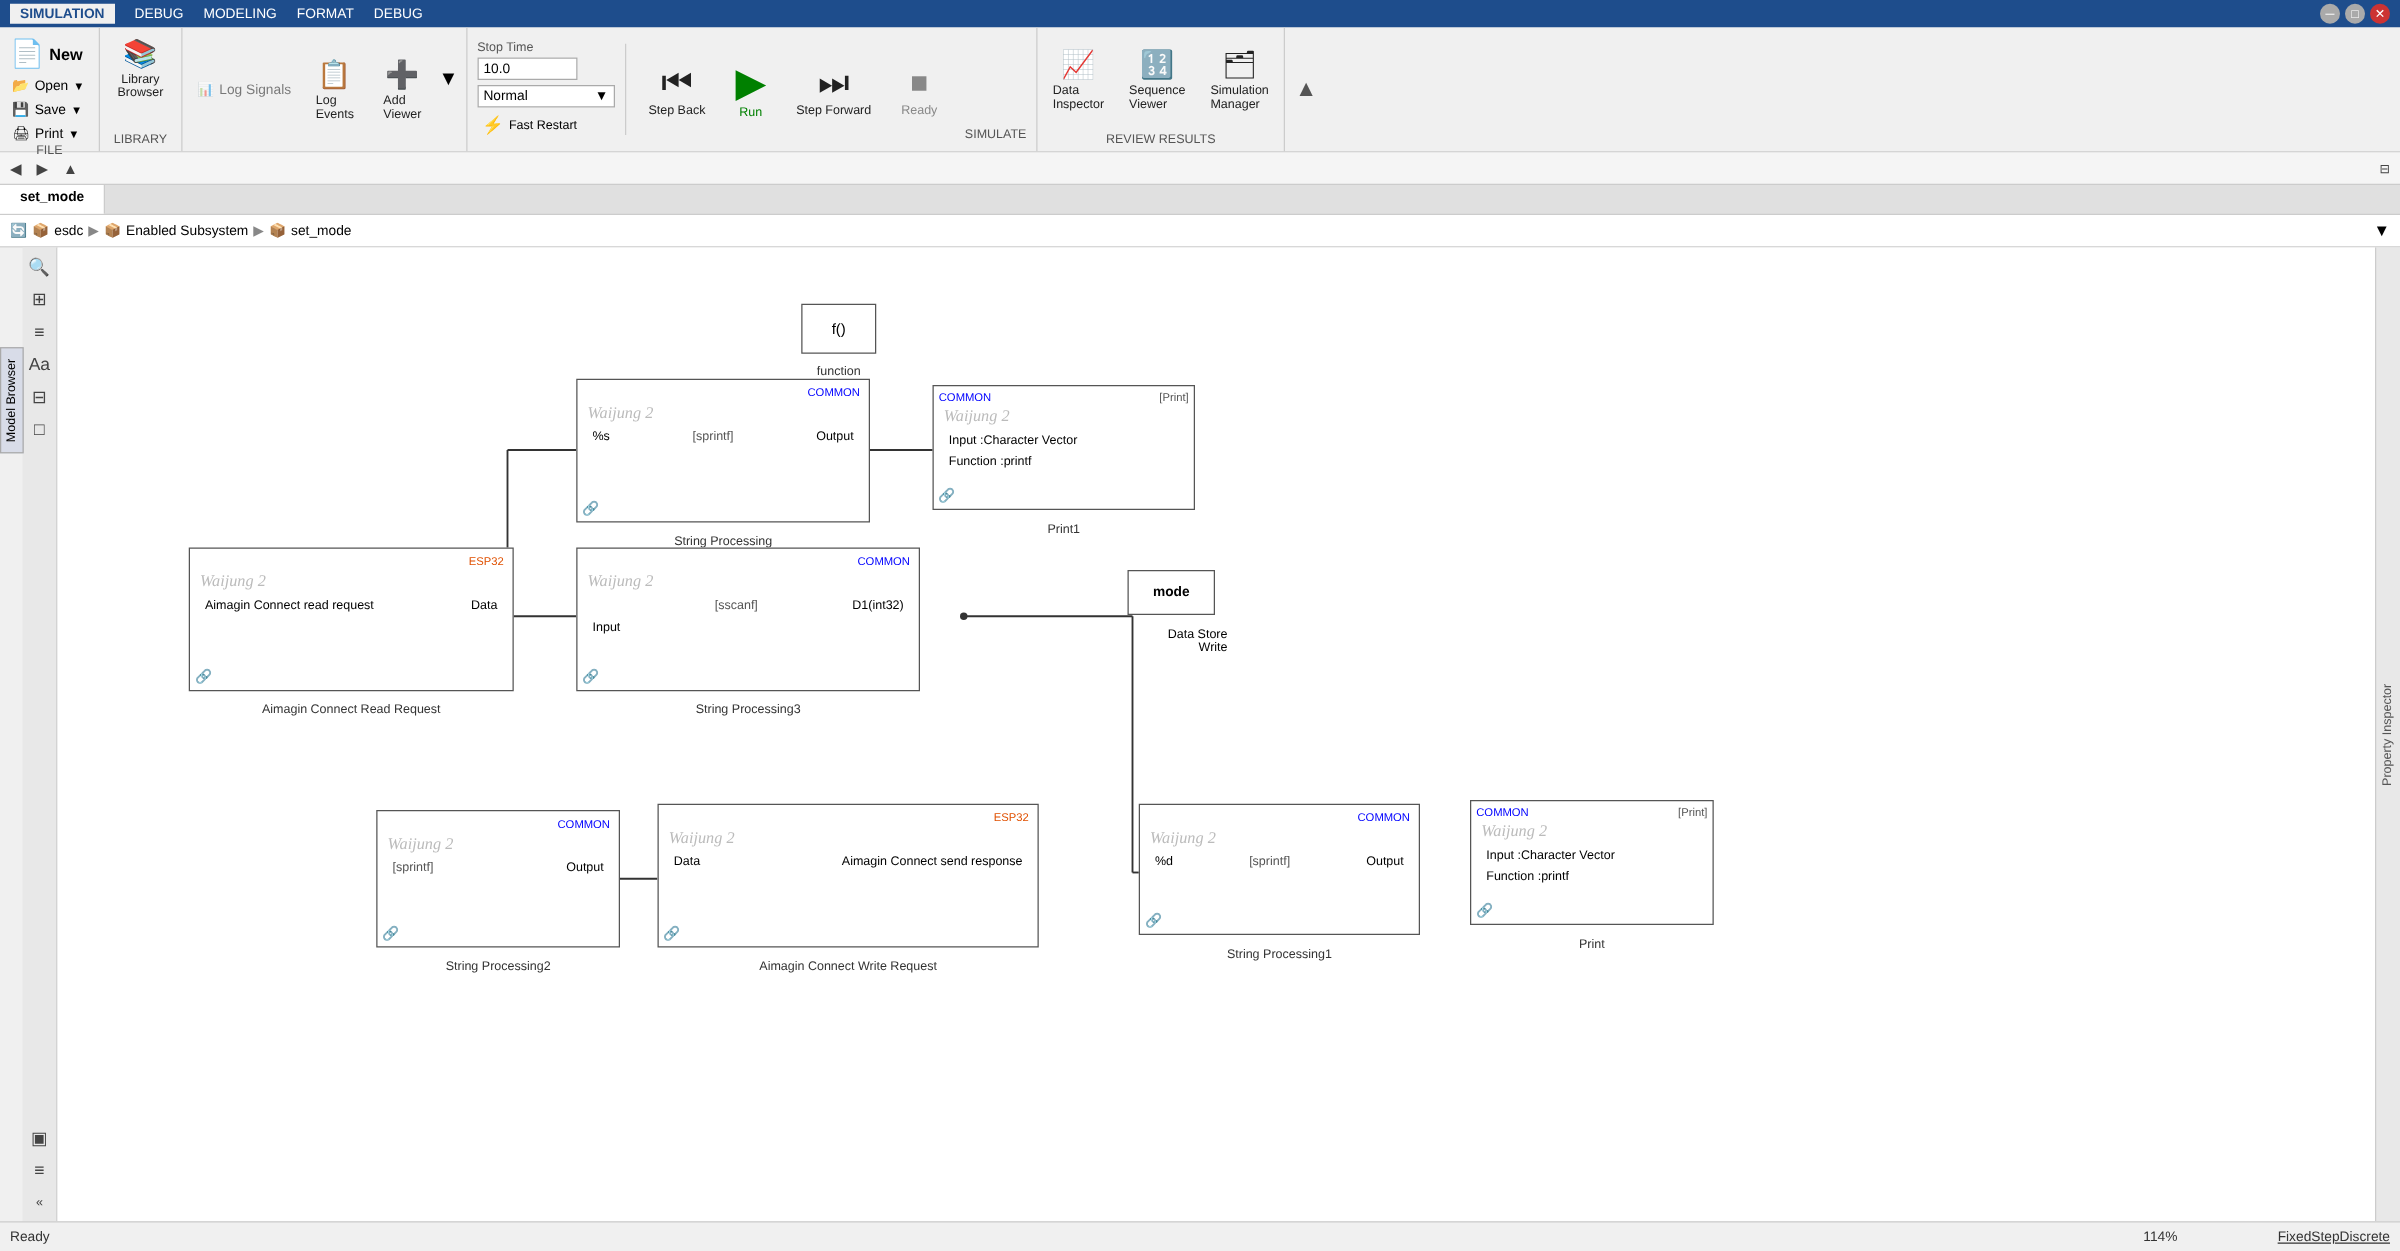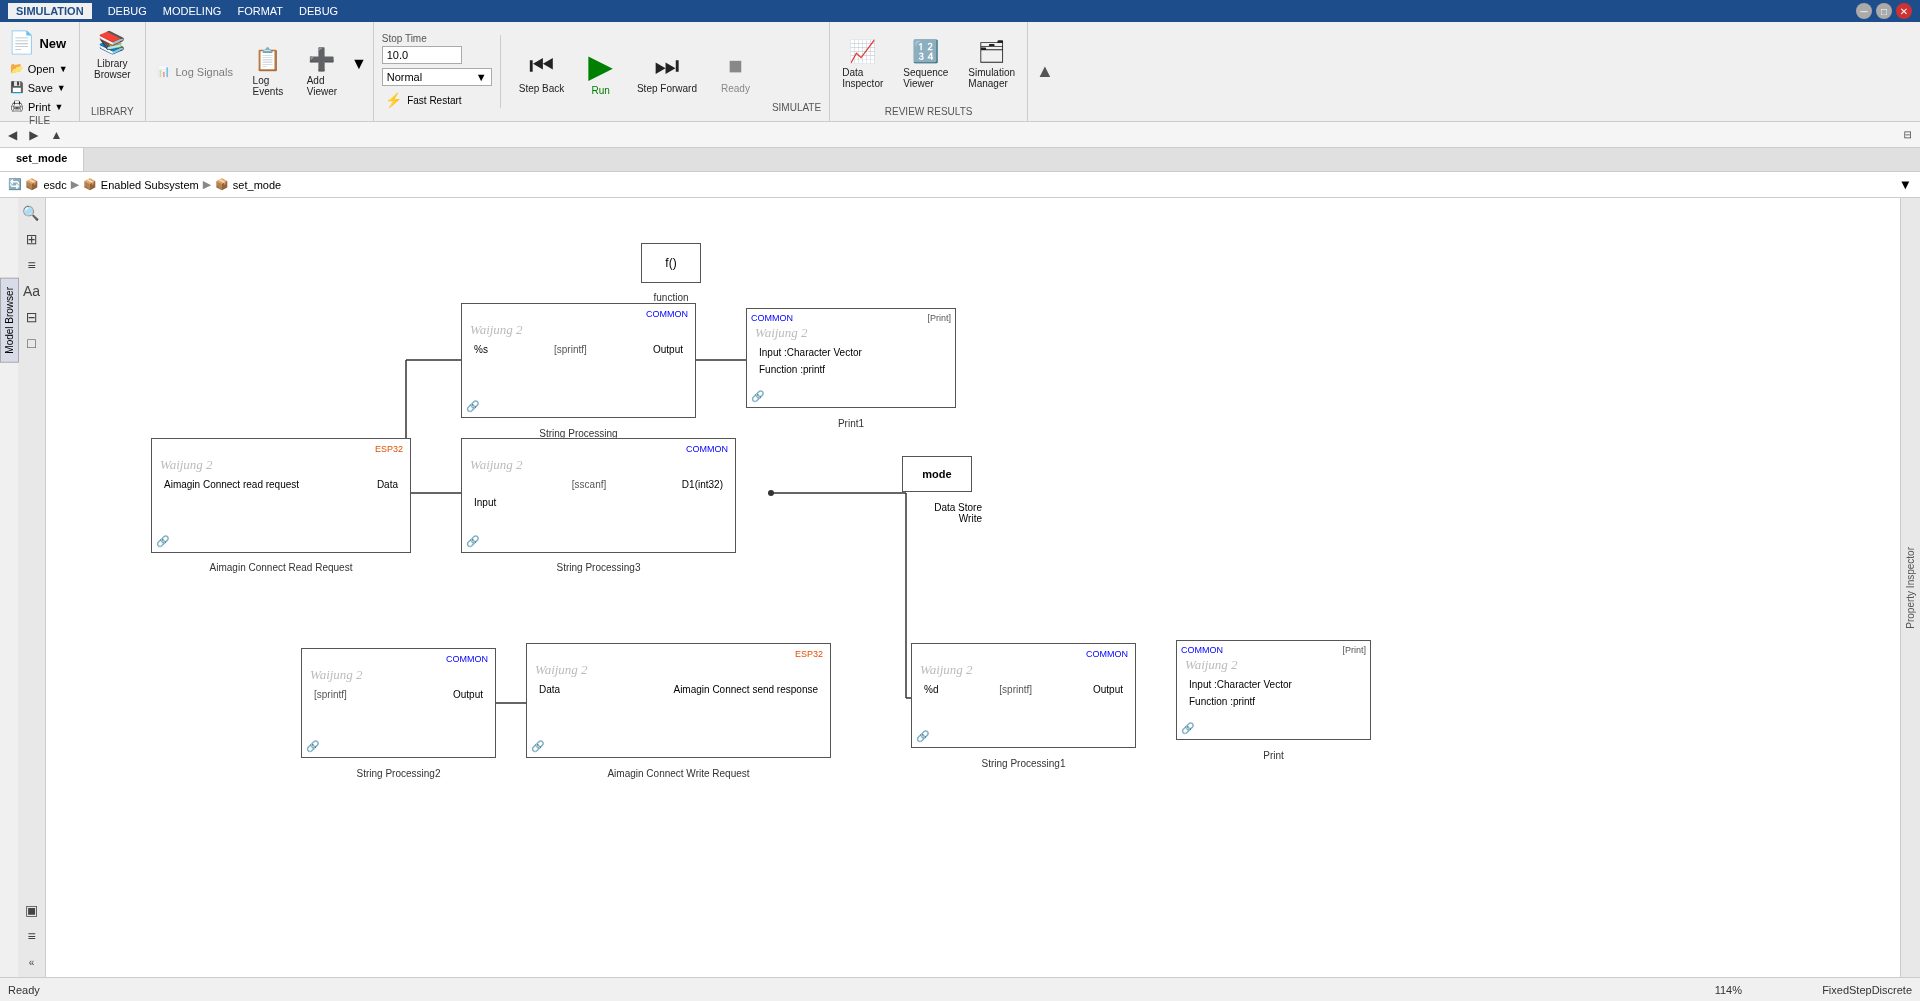--- a/index.html
+++ b/index.html
@@ -318,21 +318,21 @@
       color: #333;
       position: absolute;
       bottom: 0;
       left: 0;
       right: 0;
       margin-top: 44px;
     }
     .status-bar .status-ready { flex: 1; }
     .status-bar .status-warning { flex: 2; text-align: center; color: #0000cc; cursor: pointer; }
     .status-bar .status-zoom { flex: 1; text-align: right; margin-right: 20px; }
-    .status-bar .status-type { text-align: right; min-width: 150px; }
+    .status-bar .status-type { text-align: right; min-width: 150px; text-decoration: underline; }
 
     
     .canvas-svg {
       position: absolute;
       top: 0; left: 0;
       width: 100%; height: 100%;
       pointer-events: none;
     }
 
     .window-controls {

